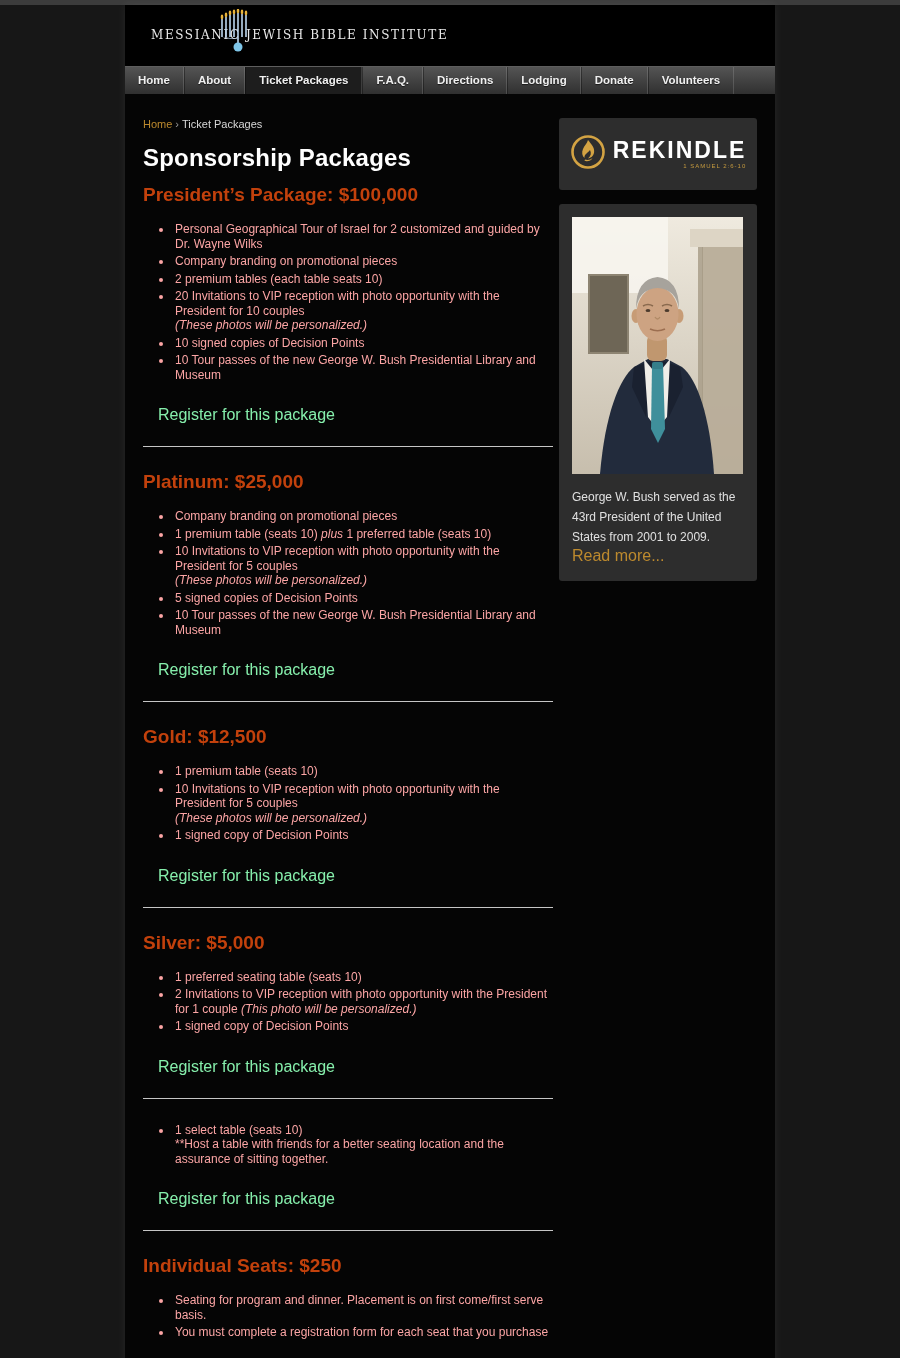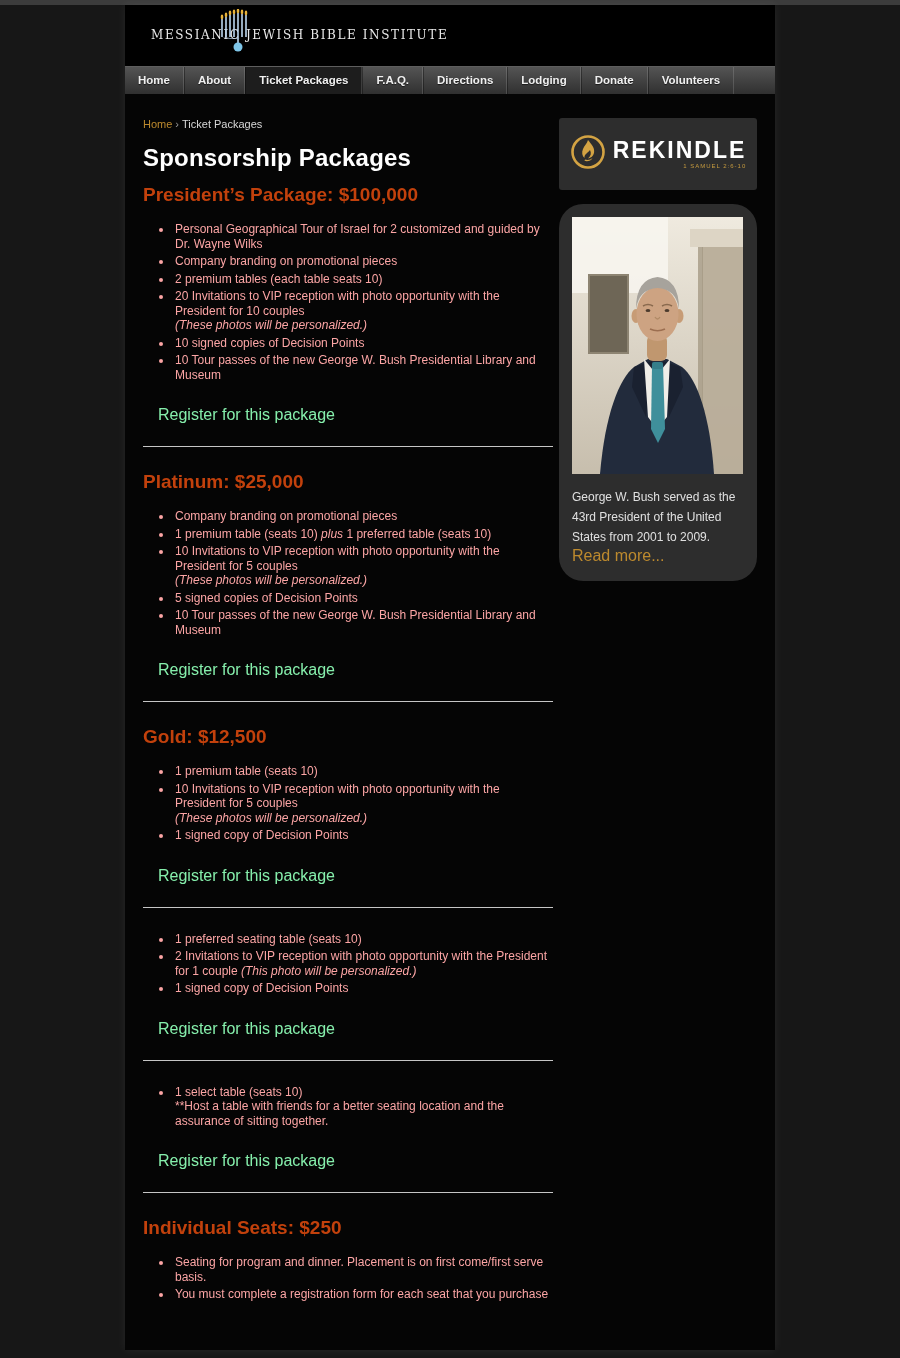--- a/index.html
+++ b/index.html
@@ -136,21 +136,21 @@
     letter-spacing: 2px;
     line-height: 23px;
   }
   .rekindle-verse {
     color: #c59a3f;
     font-size: 6px;
     letter-spacing: 1px;
     text-align: right;
     margin-top: 1px;
   }
-  .bush-box { padding: 13px 13px 16px 13px; border-radius: 24px; }
+  .bush-box { padding: 13px 13px 16px 13px; }
   .bush-photo-frame { width: 171px; height: 257px; cursor: pointer; }
   .bush-caption {
     color: #e0e0e0;
     font-size: 12px;
     line-height: 1.65;
     margin-top: 14px;
   }
   .read-more {
     display: inline-block;
     color: #bd8a2e;
@@ -263,20 +263,21 @@
           <h2 class="pkg-title">Gold: $12,500</h2>
           <ul class="pkg-benefits">
               <li><span>1 premium table (seats 10)</span></li>
               <li><span>10 Invitations to VIP reception with photo opportunity with the President for 5 couples </span><br><em>(These photos will be personalized.)</em></li>
               <li><span>1 signed copy of Decision Points</span></li>
             </ul>
           <a class="register-link">Register for this package</a>
           <hr class="pkg-sep">
         </div>
           <div class="pkg-section">
+          <h2 class="pkg-title">Silver: $5,000</h2>
           <ul class="pkg-benefits">
               <li><span>1 preferred seating table (seats 10)</span></li>
               <li><span>2 Invitations to VIP reception with photo opportunity with the President for 1 couple </span><em>(This photo will be personalized.)</em></li>
               <li><span>1 signed copy of Decision Points</span></li>
             </ul>
           <a class="register-link">Register for this package</a>
           <hr class="pkg-sep">
         </div>
           <div class="pkg-section">
           <ul class="pkg-benefits">

